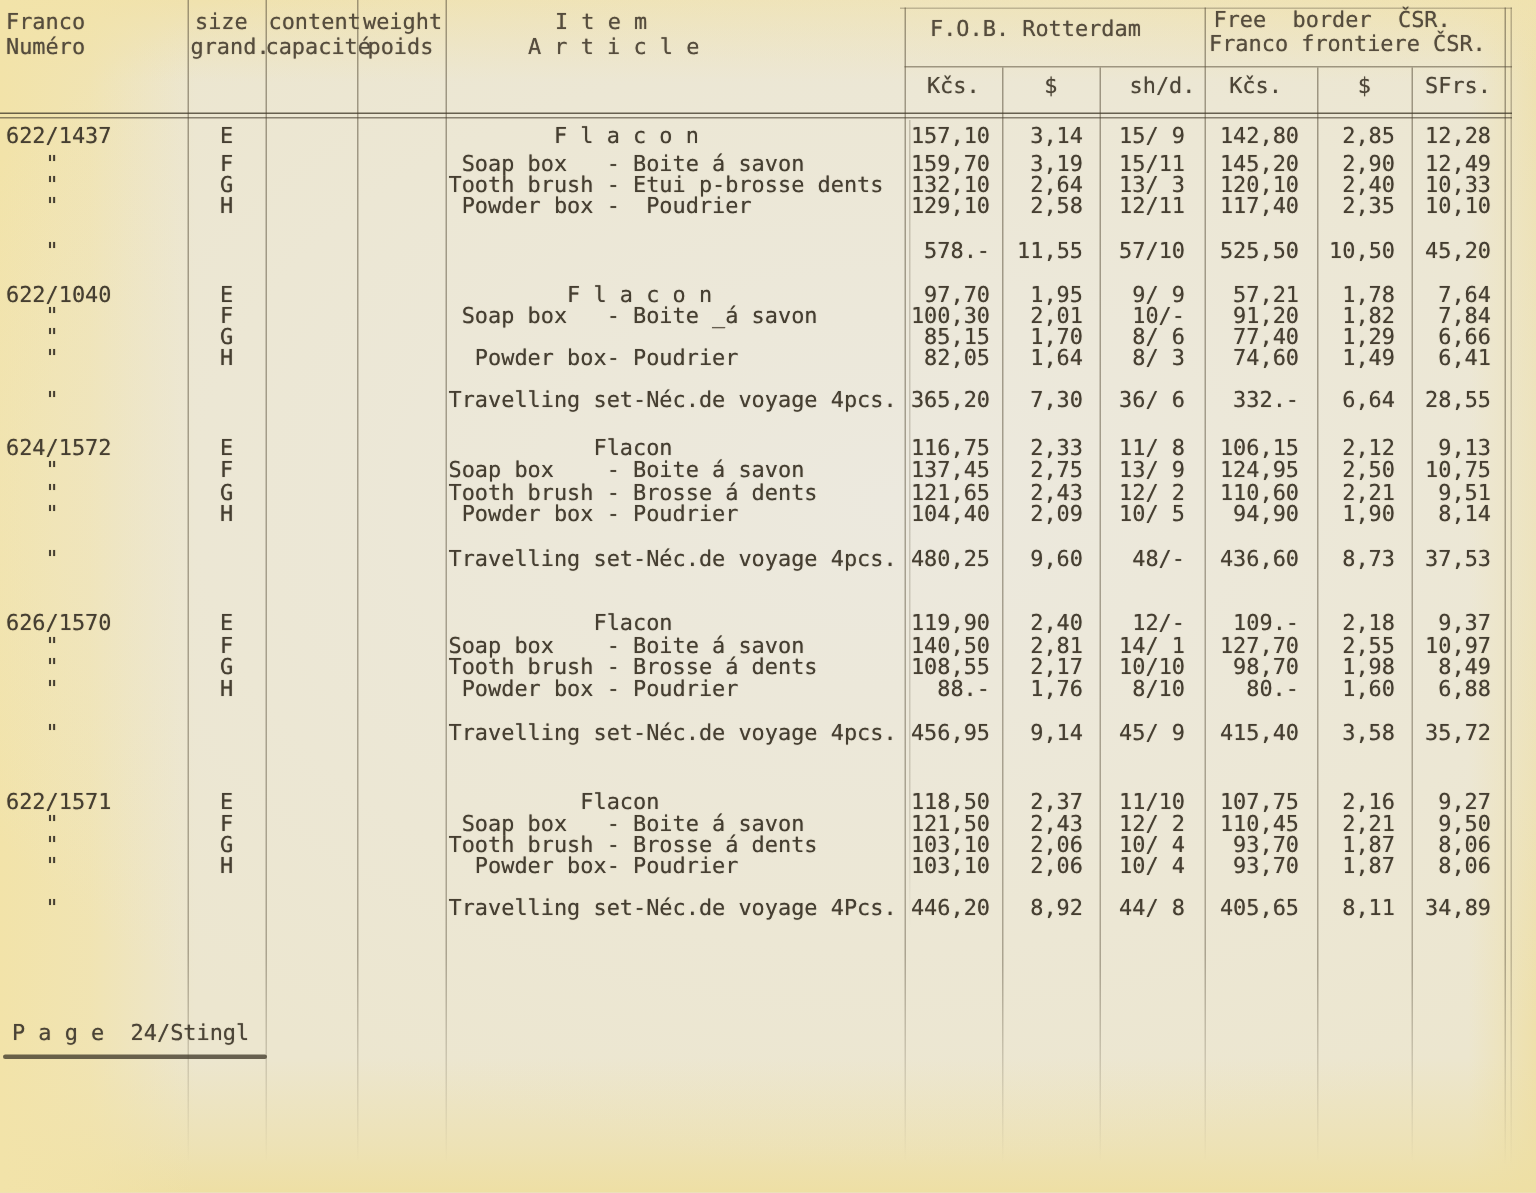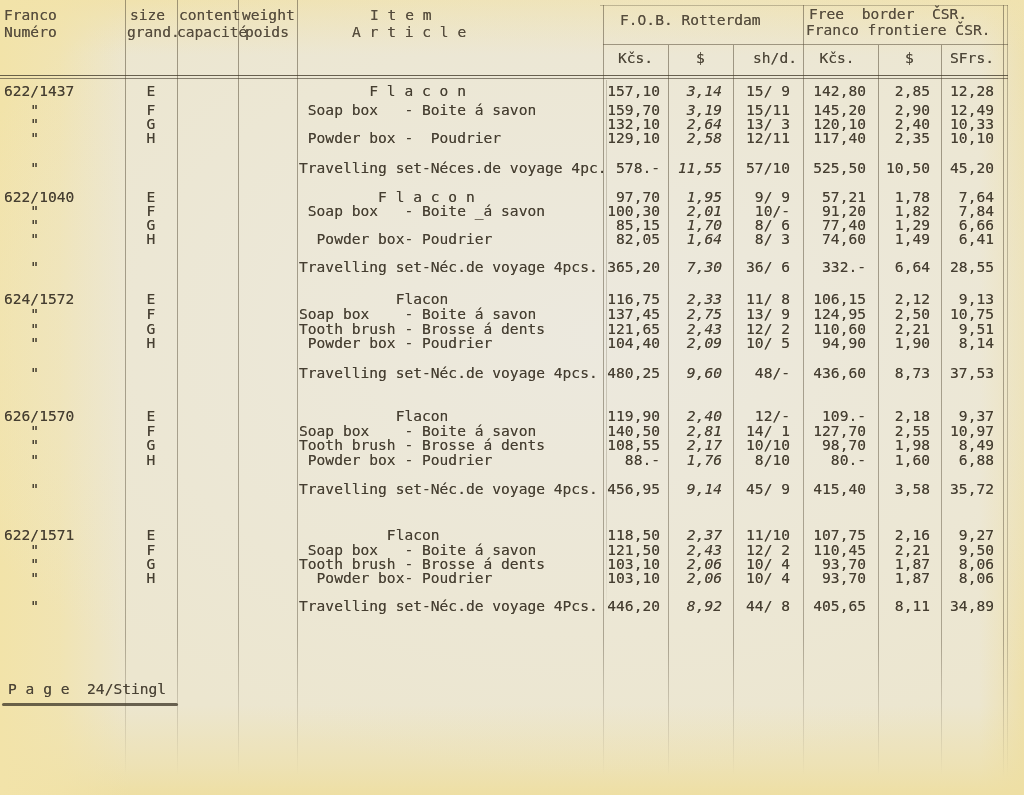--- a/index.html
+++ b/index.html
@@ -26,21 +26,21 @@
   .dark{background:rgba(70,62,46,.8);}
   
   .row{position:absolute;left:0;top:0;width:1024px;height:16px;}
   .c{position:absolute;top:0;white-space:pre;font-size:14.6px;line-height:16px;
      text-shadow:0 0 .6px rgba(74,64,48,.65);color:#453e31;}
   .num{left:4px;}
   .size{left:125px;width:52px;text-align:center;}
   .item{left:299px;}
   .v{text-align:right;}
   .v0{left:603px;width:57px;}
-  .v1{left:668px;width:54px;font-style:italic;}
+  .v1{left:668px;width:54px;}
   .v2{left:733px;width:57px;}
   .v3{left:803px;width:63px;}
   .v4{left:878px;width:52px;}
   .v5{left:941px;width:53px;}
   
   .sh{position:absolute;top:49px;text-align:center;white-space:pre;font-size:14.6px;
       text-shadow:0 0 .6px rgba(74,64,48,.6);color:#4c4537;}
 </style>
 </head>
 <body>
@@ -106,20 +106,21 @@
     <span class="c v v0">159,70</span>
     <span class="c v v1">3,19</span>
     <span class="c v v2">15/11</span>
     <span class="c v v3">145,20</span>
     <span class="c v v4">2,90</span>
     <span class="c v v5">12,49</span>
   </div>
       <div class="row" style="top: 116px;">
     <span class="c num">   "</span>
     <span class="c size">G</span>
+    <span class="c item">Tooth brush - Etui p-brosse dents</span>
     <span class="c v v0">132,10</span>
     <span class="c v v1">2,64</span>
     <span class="c v v2">13/ 3</span>
     <span class="c v v3">120,10</span>
     <span class="c v v4">2,40</span>
     <span class="c v v5">10,33</span>
   </div>
       <div class="row" style="top: 130px;">
     <span class="c num">   "</span>
     <span class="c size">H</span>
@@ -127,21 +128,20 @@
     <span class="c v v0">129,10</span>
     <span class="c v v1">2,58</span>
     <span class="c v v2">12/11</span>
     <span class="c v v3">117,40</span>
     <span class="c v v4">2,35</span>
     <span class="c v v5">10,10</span>
   </div>
       <div class="row" style="top: 160px;">
     <span class="c num">   "</span>
     <span class="c size"></span>
-    <span class="c item">Travelling set-Néces.de voyage 4pc.</span>
     <span class="c v v0">578.-</span>
     <span class="c v v1">11,55</span>
     <span class="c v v2">57/10</span>
     <span class="c v v3">525,50</span>
     <span class="c v v4">10,50</span>
     <span class="c v v5">45,20</span>
   </div>
       <div class="row" style="top: 189px;">
     <span class="c num">622/1040</span>
     <span class="c size">E</span>

